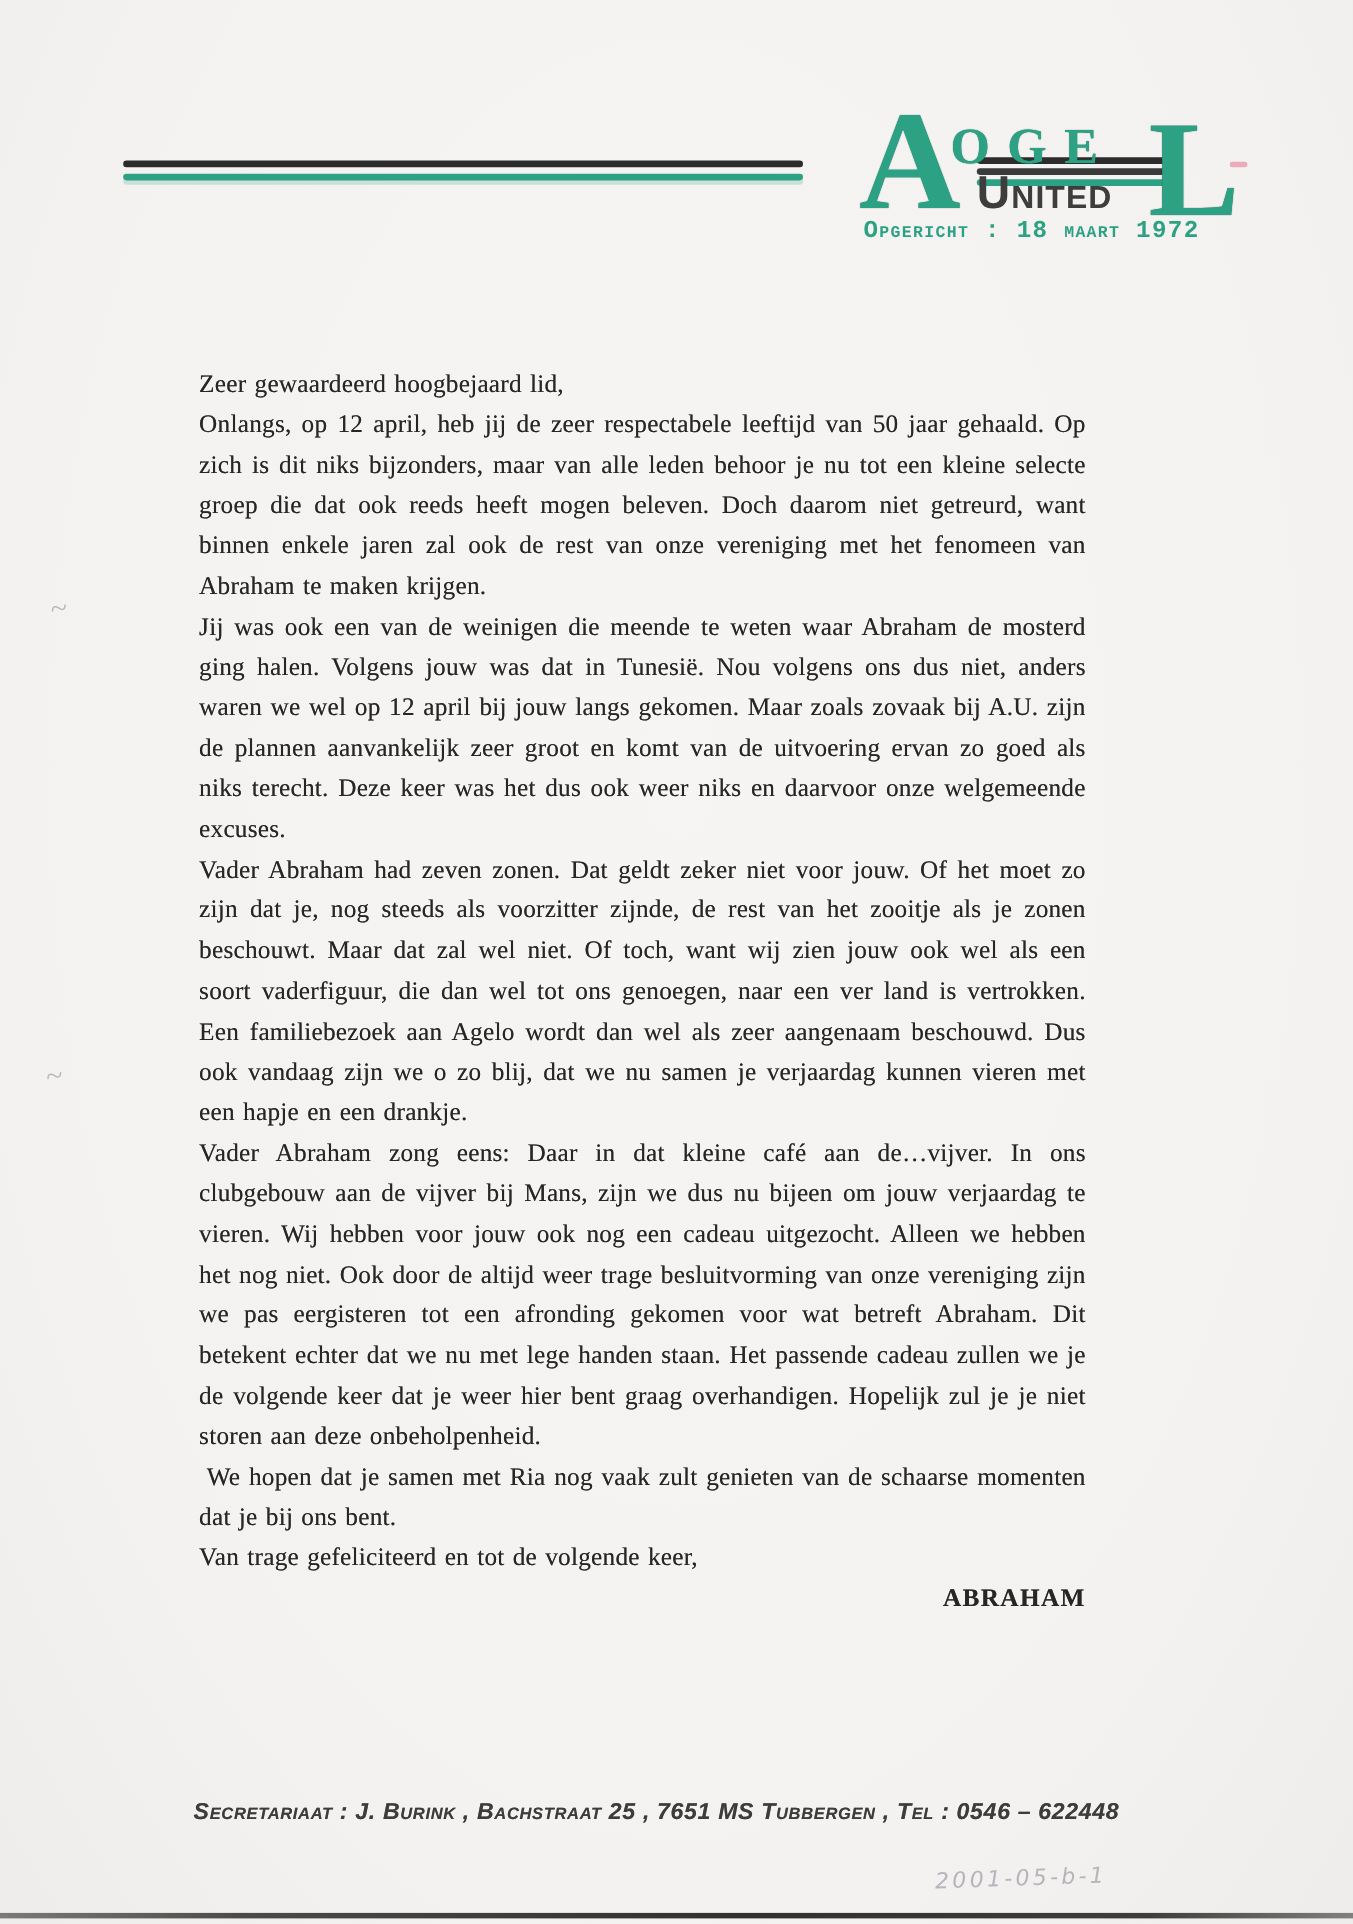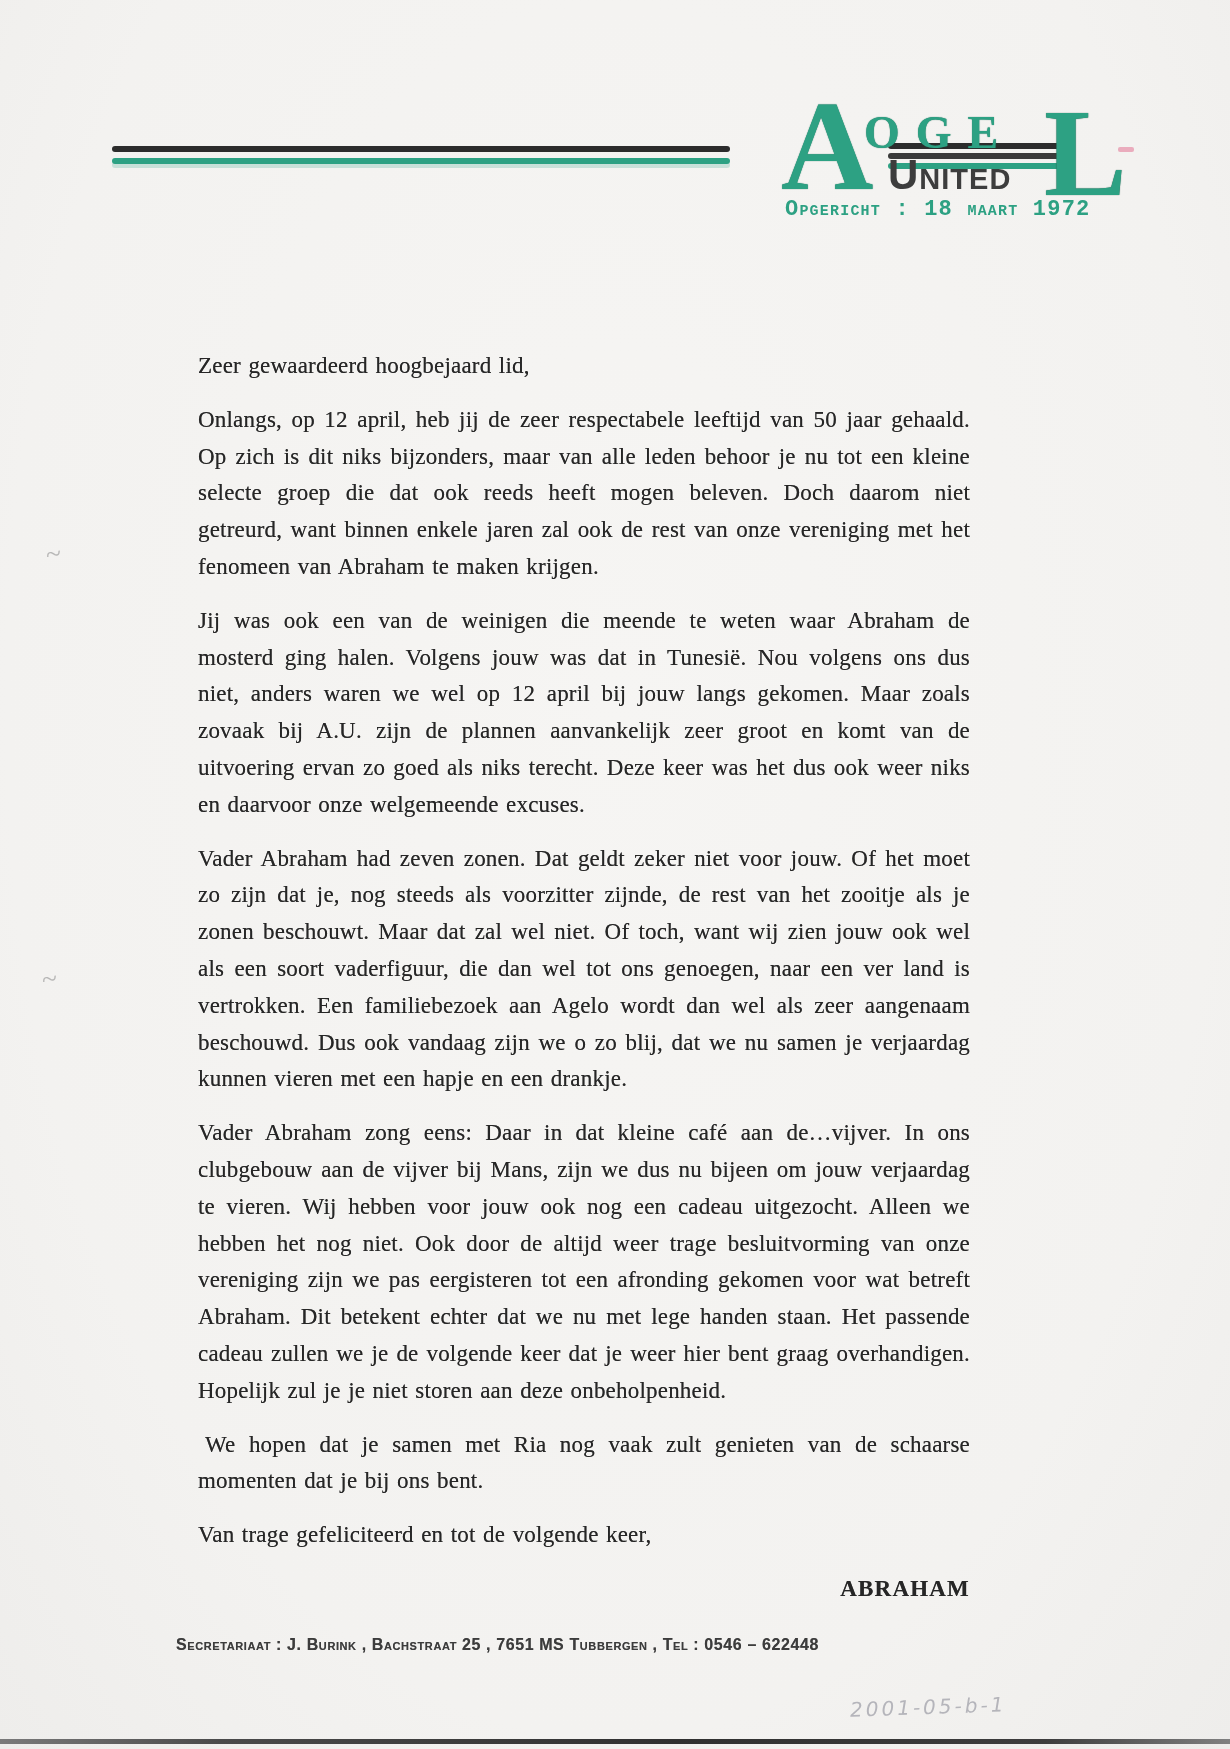--- a/index.html
+++ b/index.html
@@ -56,33 +56,34 @@
     letter-spacing: 1.2px; color: #2da183;
   }
 
   
   .letter-body {
     position: absolute; left: 181px; top: 331px; width: 806px;
     font-size: 23px; line-height: 36.8px; color: #262626;
     text-align: justify; word-spacing: 1.5px; letter-spacing: 0.2px;
     text-shadow: 0 0 0.6px rgba(40,40,40,0.65);
   }
-  .letter-body p { margin: 17px; }
+  .letter-body p { margin: 0; }
   .salutation { margin-bottom: 27px; text-align: left; }
   .indent-small { text-indent: 7px; }
   .closing { margin-top: 37px; text-align: left; }
   .signature { margin-top: 29px; margin-left: 357px; letter-spacing: 1.2px; text-align: right; font-weight: bold; }
 
   
   .footer-line {
     position: absolute; left: 176px; top: 1636px;
     font-family: "Liberation Sans", sans-serif;
-    font-size: 16px; font-weight: bold; font-variant: small-caps;
+    font-size: 21px; font-weight: bold; font-variant: small-caps;
     letter-spacing: 0.6px; color: #3c3c3c;
     text-shadow: 0 0 0.5px rgba(50,50,50,0.6);
+    font-style: italic;
   }
 
   
   .handwriting {
     position: absolute; left: 850px; top: 1695px;
     font-family: "DejaVu Sans", sans-serif; font-style: italic;
     font-size: 20px; letter-spacing: 3px; color: #ababb2;
     transform: rotate(-2deg); opacity: 0.85;
   }
   .squiggle {

